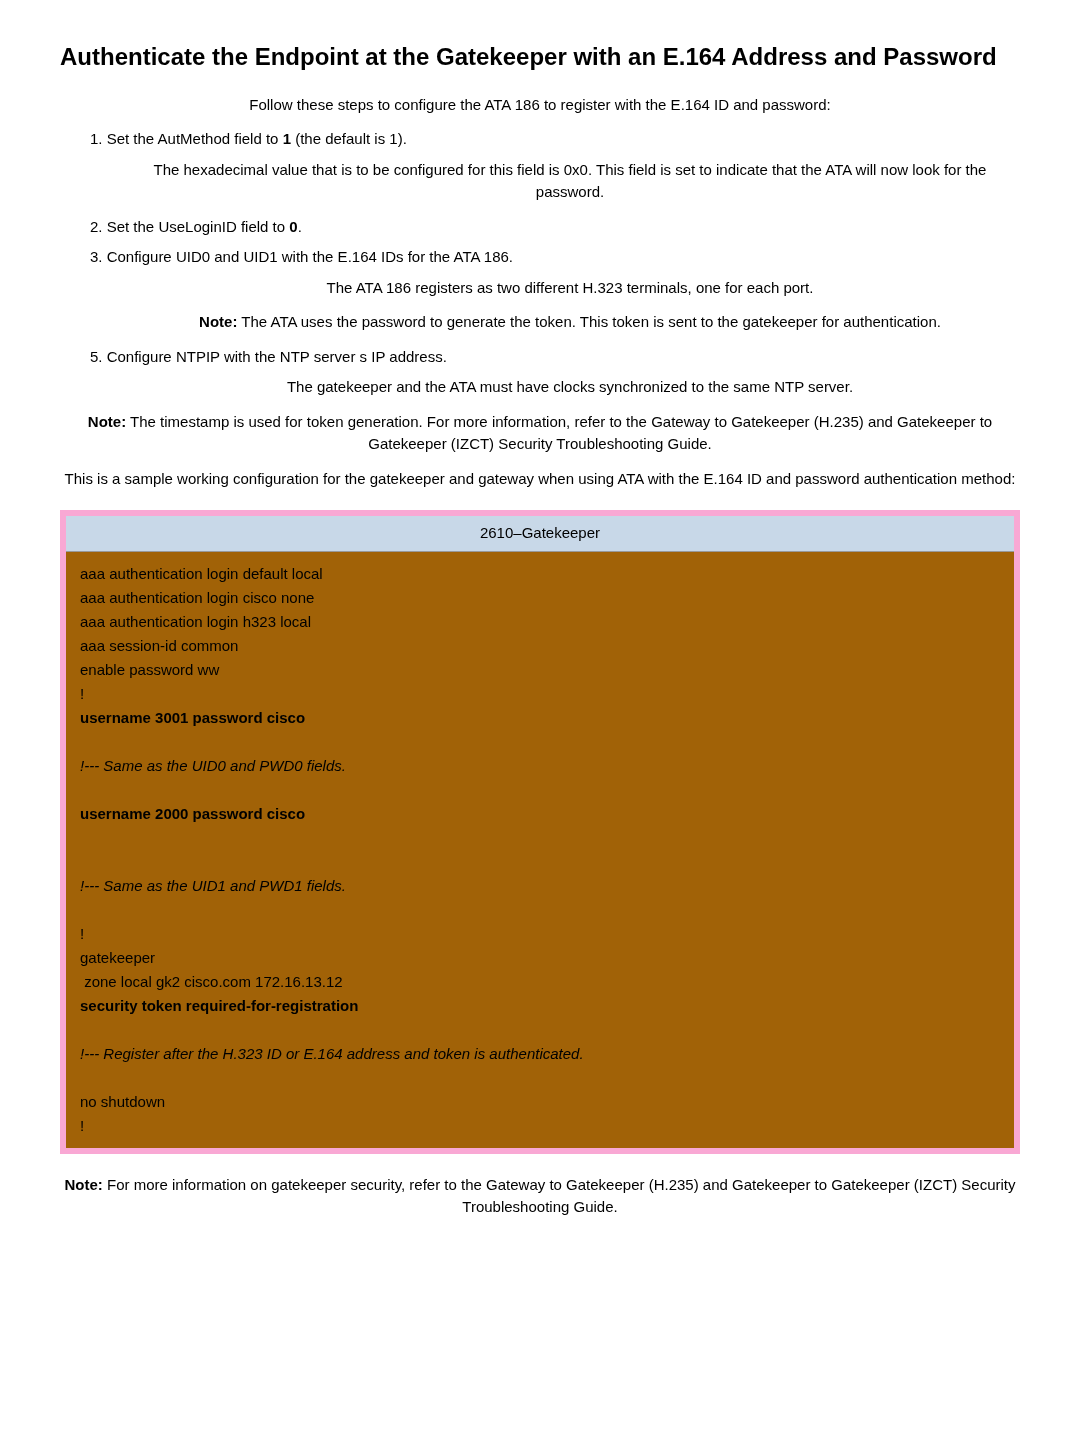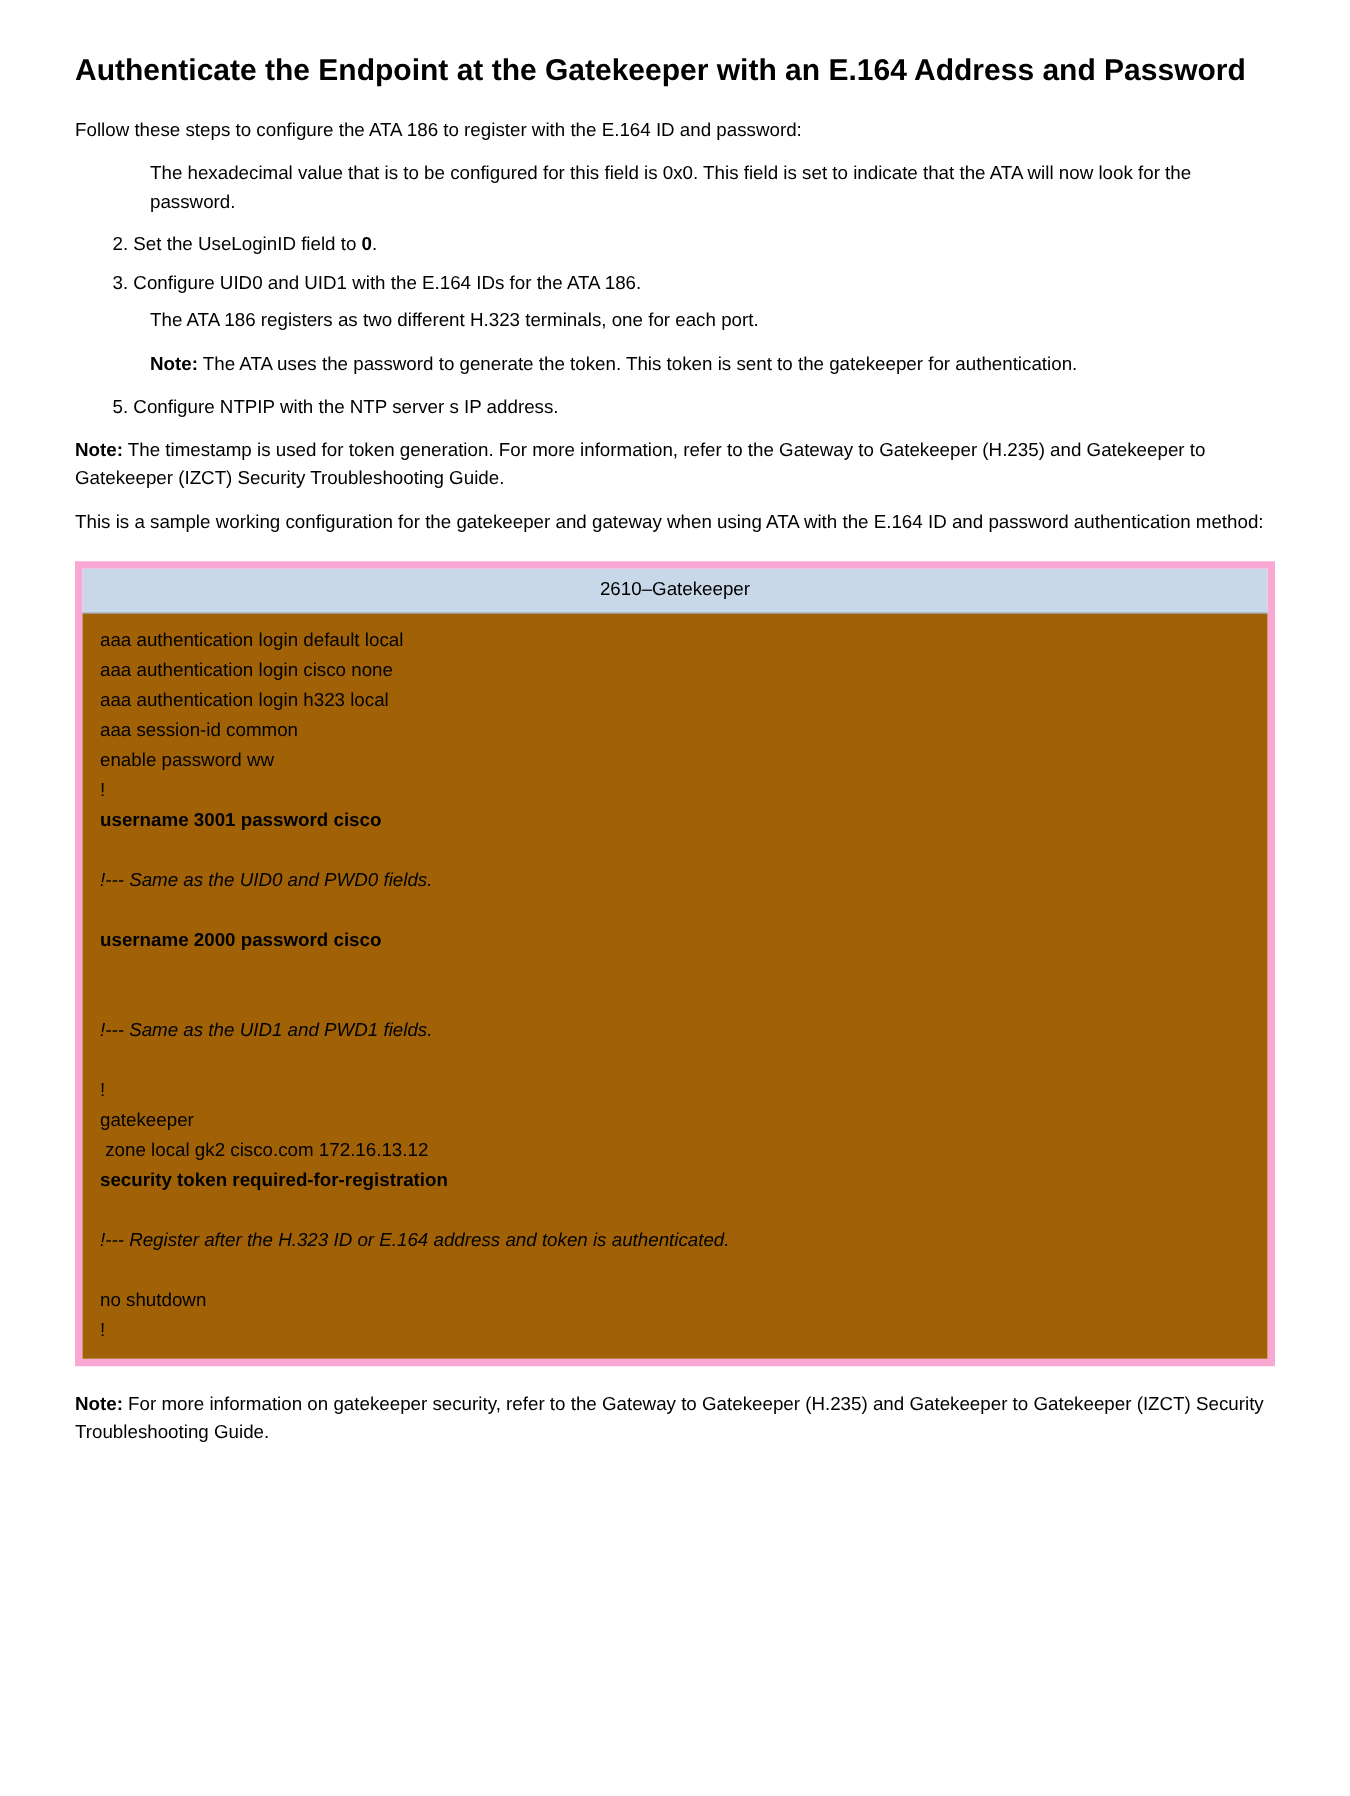--- a/index.html
+++ b/index.html
@@ -20,20 +20,21 @@
 
     h1 {
       font-size: 24px;
       font-weight: bold;
       margin-bottom: 20px;
       line-height: 1.4;
     }
 
     p {
       margin-bottom: 12px;
+      text-align: center;
     }
 
     .ordered-list {
       margin-left: 30px;
       margin-bottom: 12px;
     }
 
     .list-item {
       margin-bottom: 8px;
     }
@@ -72,37 +73,43 @@
 </head>
 <body>
 
 <h1>Authenticate the Endpoint at the Gatekeeper with an E.164 Address and Password</h1>
 
 <p>Follow these steps to configure the ATA 186 to register with the E.164 ID and password:</p>
 
 <div>
 
   <div class="ordered-list">
+    <div class="list-item">
+      <span>1. Set the AutMethod field to <strong>1</strong> (the default is 1).</span>
+    </div>
     <div class="indented-note">
       <p>The hexadecimal value that is to be configured for this field is 0x0. This field is set to indicate that the ATA will now look for the password.</p>
     </div>
     <div class="list-item">
       <span>2. Set the UseLoginID field to <strong>0</strong>.</span>
     </div>
     <div class="list-item">
       <span>3. Configure UID0 and UID1 with the E.164 IDs for the ATA 186.</span>
     </div>
     <div class="indented-note">
       <p>The ATA 186 registers as two different H.323 terminals, one for each port.</p>
     </div>
     <div class="indented-note">
       <p><strong>Note:</strong> The ATA uses the password to generate the token. This token is sent to the gatekeeper for authentication.</p>
     </div>
     <div class="list-item">
       <span>5. Configure NTPIP with the NTP server s IP address.</span>
+    </div>
+    <div class="indented-note">
+      <p>The gatekeeper and the ATA must have clocks synchronized to the same NTP server.</p>
     </div>
   </div>
 
 </div>
 
 <p class="note-paragraph">
   <strong>Note:</strong><span> The timestamp is used for token generation. For more information, refer to the Gateway to Gatekeeper (H.235) and Gatekeeper to Gatekeeper (IZCT) Security Troubleshooting Guide.</span>
 </p>
 
 <p>This is a sample working configuration for the gatekeeper and gateway when using ATA with the E.164 ID and password authentication method:</p>

